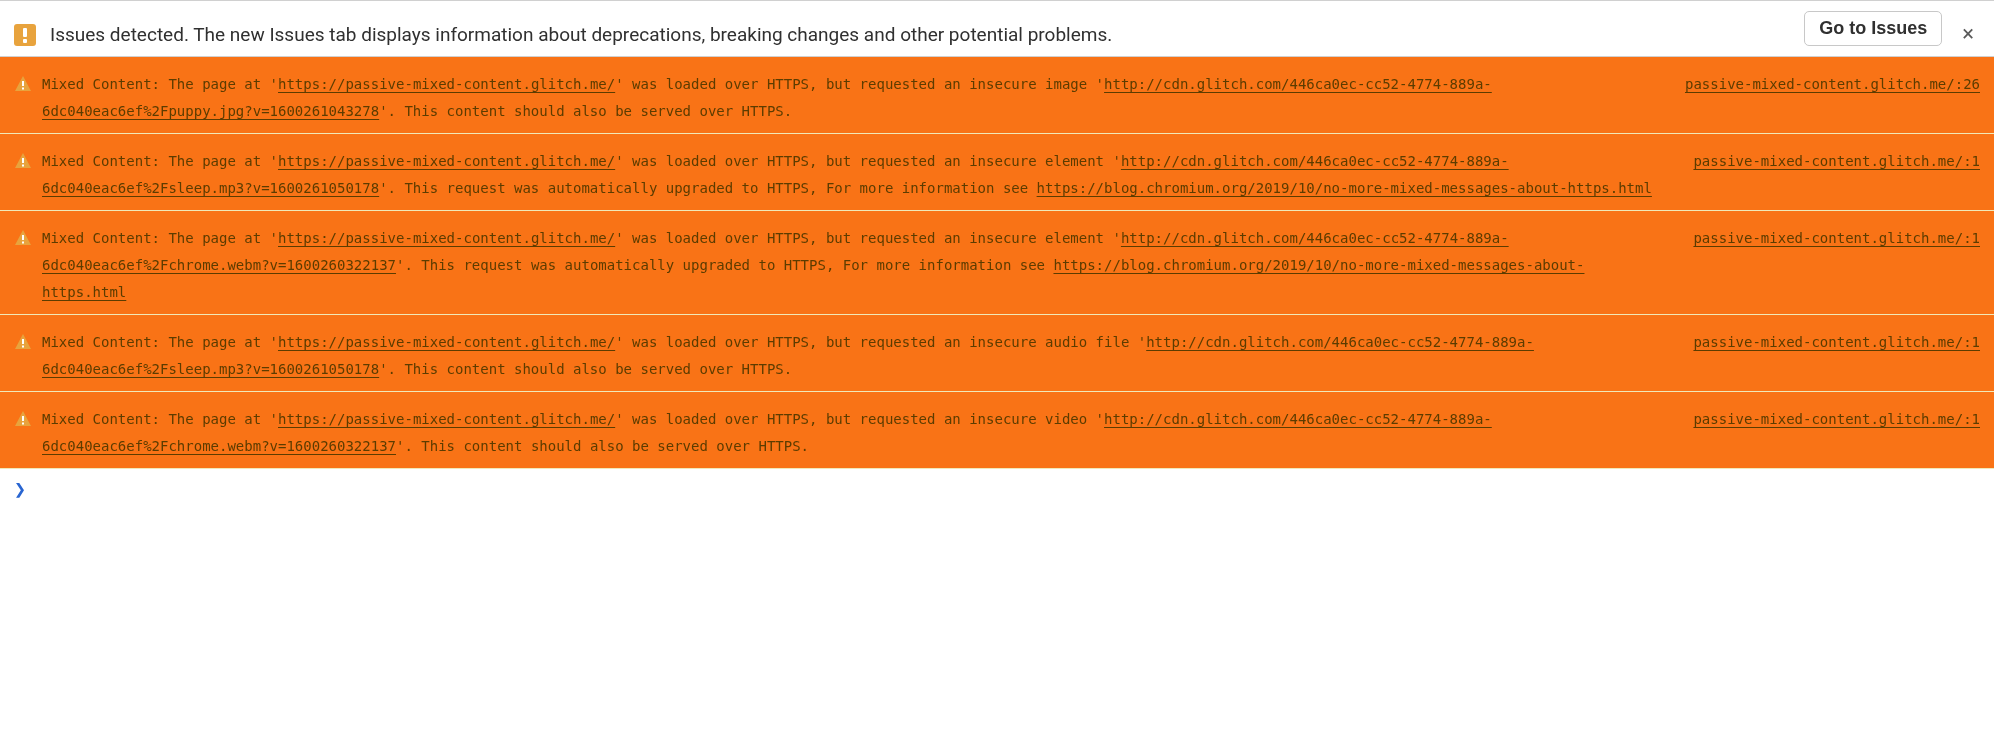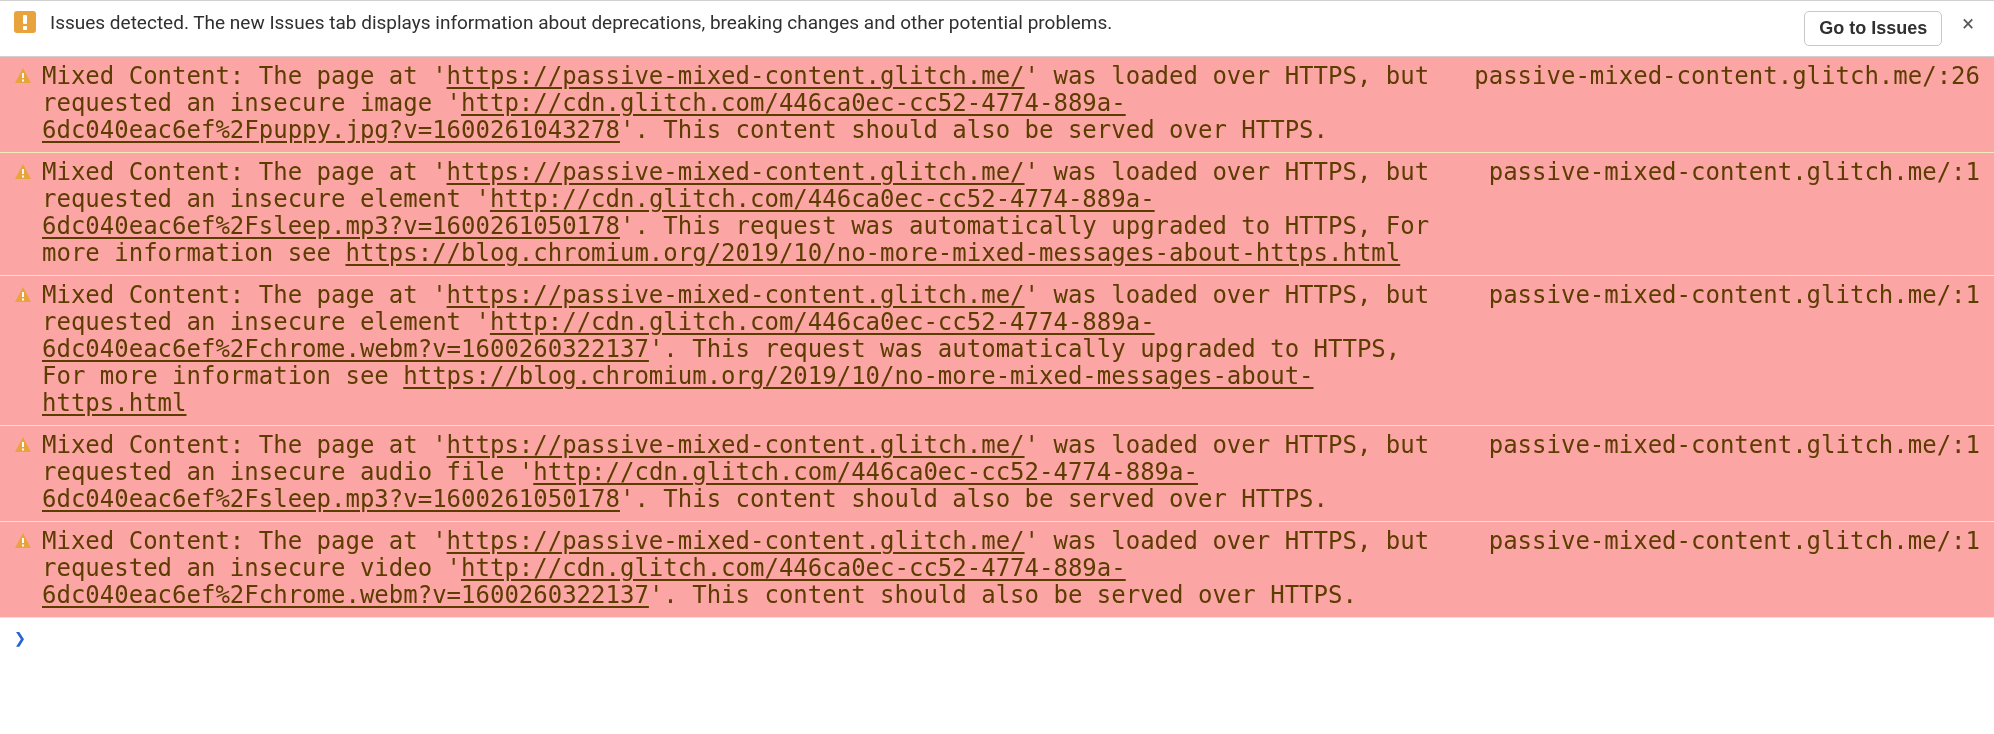--- a/index.html
+++ b/index.html
@@ -5,21 +5,21 @@
   * { box-sizing: border-box; margin: 0; padding: 0; }
   body {
     font-family: -apple-system, "Segoe UI", Roboto, sans-serif;
     font-size: 15px;
     background: #fff;
     color: #333;
     width: 1994px;
   }
   .issues-bar {
     display: flex;
-    align-items: flex-start;
+    align-items: flex-end;
     padding: 10px 14px;
     border-top: 1px solid #d0d0d0;
     border-bottom: 1px solid #d0d0d0;
     background: #fff;
     gap: 14px;
   }
   .issues-bar .msg {
     flex: 1;
     color: #303030;
     font-size: 19px;
@@ -69,41 +69,42 @@
     cursor: pointer;
     padding: 0 6px;
     flex: none;
   }
   .log-list {
     background: #fff;
   }
   .log-row {
     display: flex;
     align-items: flex-start;
-    padding: 6px 14px 8px 14px;
-    background: #fca5a5;
+    padding: 14px 14px 8px 14px;
+    background: #f97316;
     border-bottom: 1px solid #f1e9b8;
     font-family: Menlo, Consolas, "Lucida Console", monospace;
-    font-size: 24px;
+    font-size: 14px;
     line-height: 27px;
     color: #5c3c00;
     gap: 10px;
   }
   .warn-tri {
     flex: none;
     margin-top: 4px;
   }
   .log-body {
     flex: 1;
     min-width: 0;
     white-space: normal;
   }
   .log-source {
     flex: none;
     color: #5c3c00;
+    text-decoration: underline;
     text-underline-offset: 3px;
     white-space: nowrap;
     margin-left: 30px;
   }
   .ulink {
     text-decoration: underline;
     text-underline-offset: 3px;
   }
   .prompt-row {
     padding: 8px 14px;

